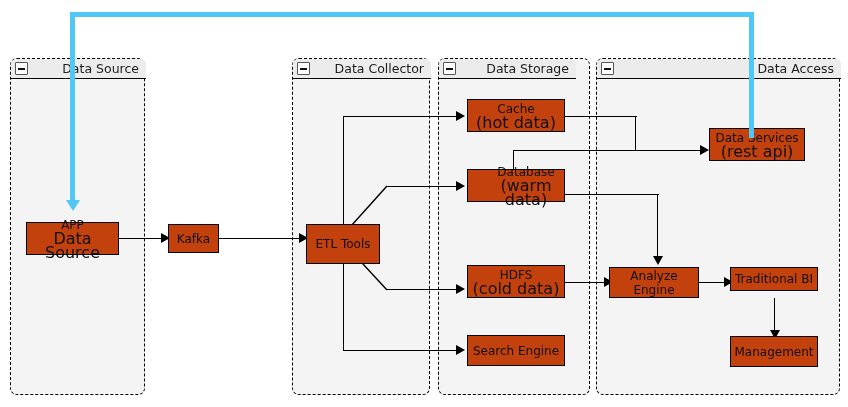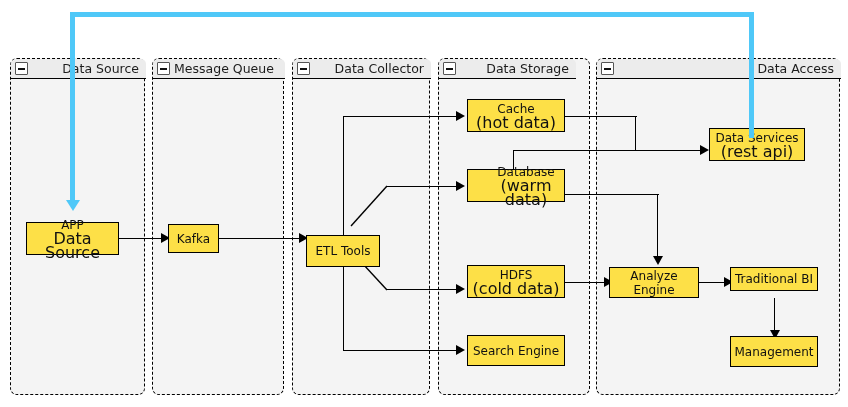--- a/index.html
+++ b/index.html
@@ -59,21 +59,21 @@
     white-space:nowrap;
     overflow:hidden;
     padding-right:2px;
   }
   .lane-title.fill{ text-align:center; }
 
   
   .node{
     position:absolute;
     box-sizing:border-box;
-    background:#fde047;
+    background:#c2410c;
     border:1.4px solid #000000;
     display:flex;
     flex-direction:column;
     align-items:center;
     justify-content:center;
     font-size:12px;
     color:#111111;
     line-height:14px;
     text-align:center;
     z-index:6;
@@ -118,26 +118,20 @@
 
 <div id="stage">
 
   <div class="lane" style="left:10px;top:58px;width:135px;height:337px;">
     <div class="lane-head" style="width:135px;">
       <span class="collapse-box"></span>
       <span class="lane-title">Data Source</span>
     </div>
   </div>
 
-  <div class="lane" style="left:152px;top:58px;width:132px;height:337px;">
-    <div class="lane-head" style="width:132px;">
-      <span class="collapse-box"></span>
-      <span class="lane-title fill">Message Queue</span>
-    </div>
-  </div>
 
   <div class="lane" style="left:292px;top:58px;width:138px;height:337px;">
     <div class="lane-head" style="width:138px;">
       <span class="collapse-box"></span>
       <span class="lane-title">Data Collector</span>
     </div>
   </div>
 
   <div class="lane" style="left:438px;top:58px;width:152px;height:337px;">
     <div class="lane-head" style="width:137px;">
@@ -206,21 +200,21 @@
 
   <div class="node" style="left:26px;top:222px;width:93px;height:33px;">
     <span>APP</span>
     <span class="l2">Data Source</span>
   </div>
 
   <div class="node" style="left:168px;top:224px;width:51px;height:29px;">
     <span>Kafka</span>
   </div>
 
-  <div class="node" style="left:306px;top:224px;width:74px;height:32px;margin-top:11px;">
+  <div class="node" style="left:306px;top:224px;width:74px;height:40px;">
     <span>ETL Tools</span>
   </div>
 
   <div class="node" style="left:467px;top:99px;width:98px;height:33px;">
     <span>Cache</span>
     <span class="l2">(hot data)</span>
   </div>
 
   <div class="node" style="left:467px;top:169px;width:98px;height:33px;padding-left:20px;">
     <span>Database</span>

